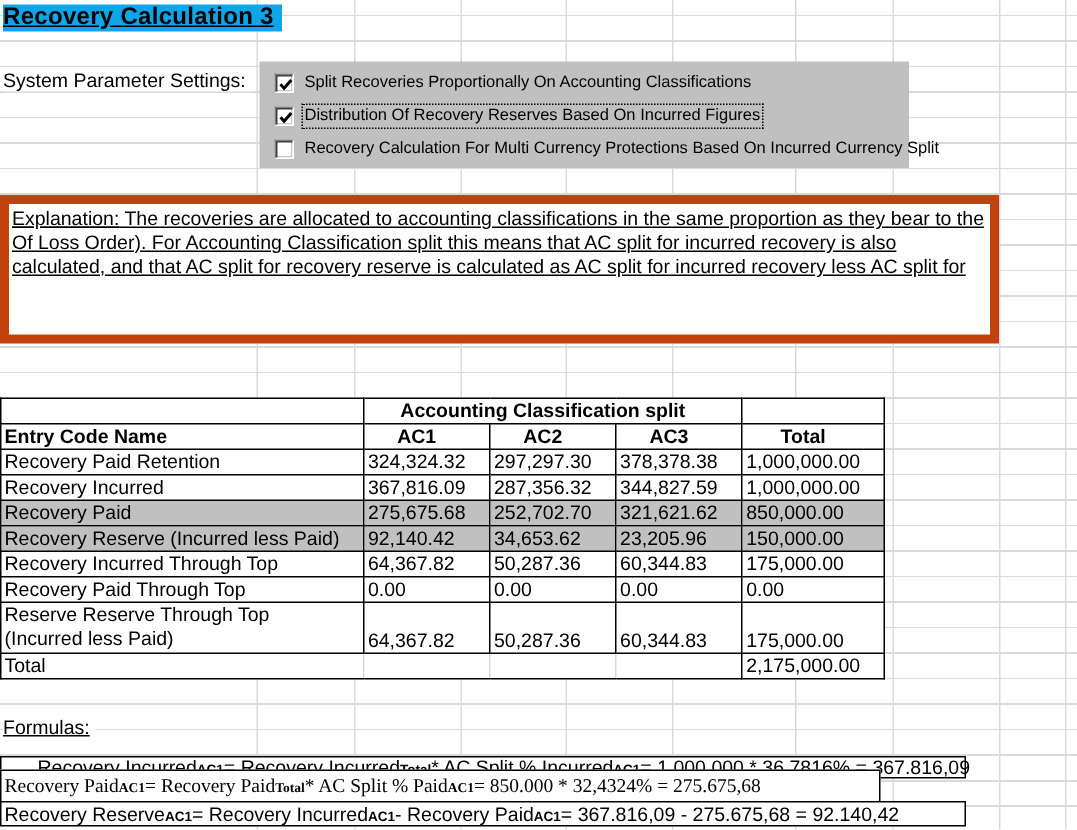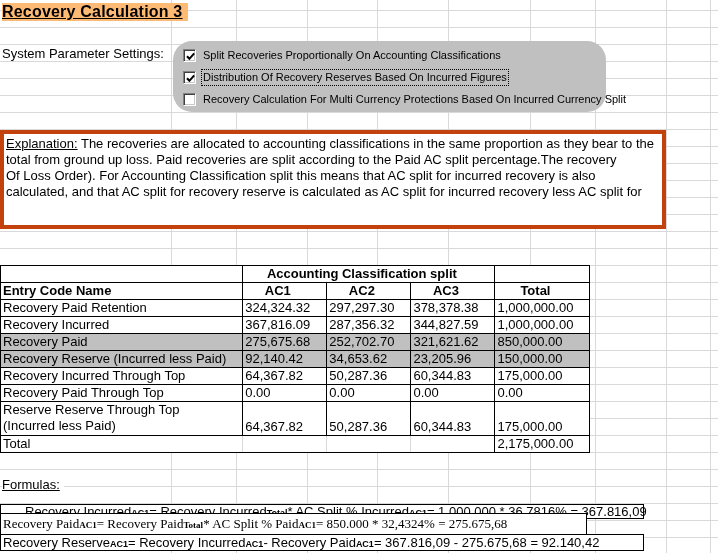--- a/index.html
+++ b/index.html
@@ -28,49 +28,48 @@
     background-repeat:repeat,no-repeat,no-repeat,no-repeat,no-repeat,no-repeat,no-repeat,no-repeat,no-repeat,no-repeat;
     background-size:auto,1px 100%,1px 100%,1px 100%,1px 100%,1px 100%,1px 100%,1px 100%,1px 100%,1px 100%;
     background-position:0 0,171px 0,236px 0,307px 0,377px 0,448px 0,530px 0,595px 0,666px 0,710px 0;
   }
 
   .abs{position:absolute;z-index:1;}
 
   #page-title{
     left:2px;top:3px;
     font-size:16px;font-weight:bold;text-decoration:underline;
-    background:#fdba74;padding-right:6px;letter-spacing:.2px;
+    background:#0ea5e9;padding-right:6px;letter-spacing:.2px;
   }
 
   #settings-label{left:2px;top:46px;background:#fff;padding-right:4px;}
 
   #settings-panel{
     left:173px;top:41px;width:433px;height:71px;
     background:var(--panel);
-    border-radius:19px;
   }
   .cb-row{
     position:absolute;left:10px;display:flex;align-items:center;gap:7px;height:13px;
   }
   .cb-row.r1{top:8px;} .cb-row.r2{top:30px;} .cb-row.r3{top:52px;}
   .cb-box{
     width:13px;height:13px;background:#fff;flex:0 0 13px;
     border:1px solid;border-color:#808080 #fff #fff #808080;
     box-shadow:inset 1px 1px 0 #404040, inset -1px -1px 0 #c8c8c8;
     position:relative;
   }
   .cb-box svg{position:absolute;left:1px;top:1px;display:none;}
   .cb-row.checked .cb-box svg{display:block;}
   .cb-label{font-size:11px;line-height:13px;white-space:nowrap;}
   .cb-row.focused .cb-label{outline:1px dotted #000;outline-offset:1px;}
 
   #explanation-box{
     left:0;top:130px;width:666px;height:99px;
-    background:#fff;border:4px solid #c2410c;
-    padding:2px 0 0 2px;line-height:16px;font-size:13px;
+    background:#fff;border:6px solid #c2410c;
+    padding:2px 0 0 2px;line-height:16px;font-size:13px;text-decoration:underline;
   }
   #explanation-box .u{text-decoration:underline;}
 
   
   #results-table{
     left:0;top:265px;border-collapse:collapse;background:#fff;
     font-size:13px;table-layout:fixed;
   }
   #results-table td,#results-table th{
     border:1px solid #000;vertical-align:bottom;
@@ -127,21 +126,20 @@
     <span class="cb-label">Distribution Of Recovery Reserves Based On Incurred Figures</span>
   </div>
   <div class="cb-row r3">
     <span class="cb-box"></span>
     <span class="cb-label">Recovery Calculation For Multi Currency Protections Based On Incurred Currency Split</span>
   </div>
 </div>
 
 <div id="explanation-box" class="abs">
   <div><span class="u">Explanation:</span><span> The recoveries are allocated to accounting classifications in the same proportion as they bear to the</span></div>
-  <div>total from ground up loss. Paid recoveries are split according to the Paid AC split percentage.The recovery</div>
   <div>Of Loss Order). For Accounting Classification split this means that AC split for incurred recovery is also</div>
   <div>calculated, and that AC split for recovery reserve is calculated as AC split for incurred recovery less AC split for</div>
 </div>
 
 <table id="results-table" class="abs">
   <colgroup>
       <col style="width:236px">
       <col style="width:71px">
       <col style="width:70px">
       <col style="width:71px">

